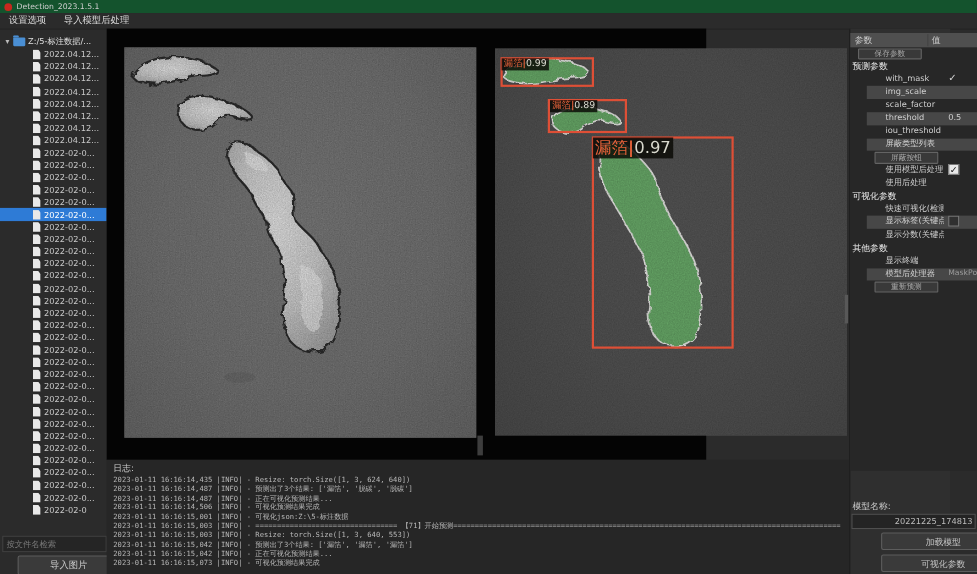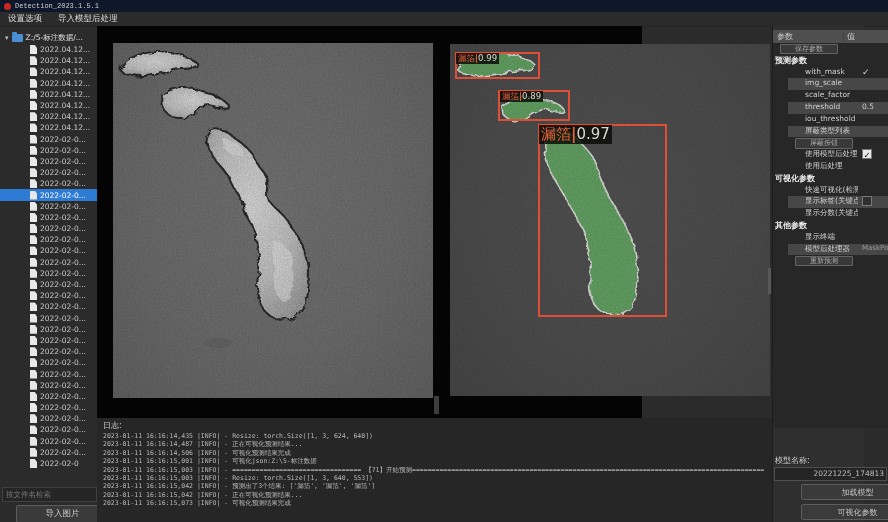--- a/index.html
+++ b/index.html
@@ -1,21 +1,21 @@
 <!DOCTYPE html>
 <html><head>
 <meta charset="utf-8">
 <style>
   * { margin:0; padding:0; box-sizing:border-box; }
   html,body { width:888px; height:522px; overflow:hidden; background:#2b2b2b;
               font-family:"DejaVu Sans",sans-serif; }
   .abs { position:absolute; }
   
-  #titlebar { left:0; top:0; width:888px; height:12px; background:#0f172a;
-              display:flex; align-items:center; gap:4px; padding-left:4px;font-family:Liberation Mono, monospace; }
+  #titlebar { left:0; top:0; width:888px; height:12px; background:#14532d;
+              display:flex; align-items:center; gap:4px; padding-left:4px; }
   #app-icon { width:7px; height:7px; border-radius:50%; background:#c8281e; }
   #title-text { font-size:7px; color:#cfcfcf; }
   #menubar { left:0; top:12px; width:888px; height:15px; background:#2b2b2b;
              display:flex; align-items:center; gap:16px; padding-left:8px;
              border-bottom:1px solid #242424;}
   .menu-item { font-size:8.5px; color:#dddddd; cursor:default; }
   
   #sidebar { left:0; top:27px; width:97px; height:495px; background:#2b2b2b; }
   #tree { left:0; top:5px; width:97px; height:450px; overflow:hidden; }
   #tree-root { display:flex; align-items:center; height:12px; gap:3px; padding-left:5px; }
@@ -63,21 +63,21 @@
             border-left:1px solid #1d1d1d; }
   #ptable { left:0; top:4px; width:116px; height:398px; background:#272727; }
   #phead { display:flex; height:13px; background:#4f4f4f; align-items:center; }
   #phead .h1 { width:70px; padding-left:4px; font-size:8px; color:#cccccc; }
   #phead .h2 { flex:1; font-size:8px; color:#cccccc; border-left:1px solid #444; padding-left:3px; }
   .p-row { display:flex; align-items:flex-start; height:11.8px; font-size:7.5px; color:#cfcfcf;margin-left:15px; }
   .p-row.hl { background:#474747; }
   .p-row .pl { width:70px; padding-left:17px; white-space:nowrap; overflow:hidden; }
   .p-row .pv { flex:1; padding-left:4px; white-space:nowrap; overflow:hidden; }
   .p-row .pv.muted { color:#9a9a9a; font-size:7px; }
-  .p-section { height:11.8px; line-height:11.8px; font-size:8px; font-weight:bold; color:#ececec;
+  .p-section { height:11.8px; line-height:11.8px; font-size:8px; font-weight:normal; color:#ececec;
                padding-left:2px; }
   .p-btnrow { height:11.8px; display:flex; align-items:center; }
   .p-btn { height:10.5px; width:58px; margin-left:7px; background:#393939; border:1px solid #646464;
            border-radius:1px; color:#ababab; font-size:7px; line-height:8px; }
   .p-btnrow.indent .p-btn { margin-left:22px; }
   .check-glyph { color:#d8d8d8; font-size:9px; }
   .cb { display:inline-block; width:10px; height:10px; border:1px solid #787878; background:#303030; }
   .cb.checked { background:#e9e9e9; color:#141414; font-size:8.5px; line-height:10px;
                 text-align:center; font-weight:bold; }
   
@@ -337,20 +337,21 @@
   </div>
 
   <div id="splitter-handle" class="abs"></div>
   <div id="viewer-scroll" class="abs"></div>
 </div>
 
 <div id="log" class="abs">
   <div id="log-title">日志:</div>
   <div id="log-lines">
       <div class="log-line">2023-01-11 16:16:14,435 |INFO| - Resize: torch.Size([1, 3, 624, 640])</div>
+      <div class="log-line">2023-01-11 16:16:14,487 |INFO| - 预测出了3个结果: ['漏箔', '脱碳', '脱碳']</div>
       <div class="log-line">2023-01-11 16:16:14,487 |INFO| - 正在可视化预测结果...</div>
       <div class="log-line">2023-01-11 16:16:14,506 |INFO| - 可视化预测结果完成</div>
       <div class="log-line">2023-01-11 16:16:15,001 |INFO| - 可视化json:Z:\5-标注数据</div>
       <div class="log-line">2023-01-11 16:16:15,003 |INFO| - ================================= 【71】开始预测==========================================================================================</div>
       <div class="log-line">2023-01-11 16:16:15,003 |INFO| - Resize: torch.Size([1, 3, 640, 553])</div>
       <div class="log-line">2023-01-11 16:16:15,042 |INFO| - 预测出了3个结果: ['漏箔', '漏箔', '漏箔']</div>
       <div class="log-line">2023-01-11 16:16:15,042 |INFO| - 正在可视化预测结果...</div>
       <div class="log-line">2023-01-11 16:16:15,073 |INFO| - 可视化预测结果完成</div>
     </div>
 </div>

